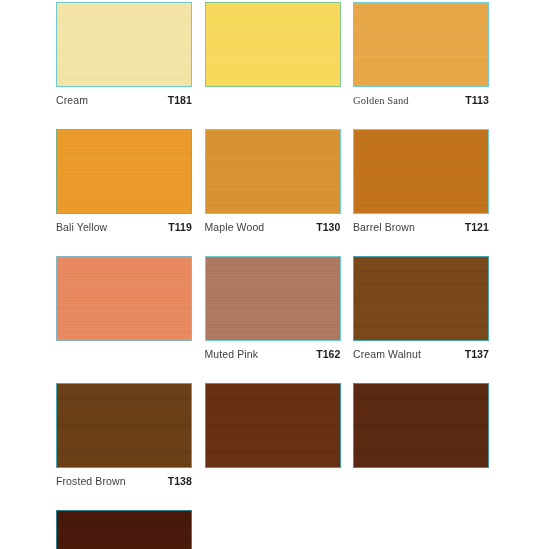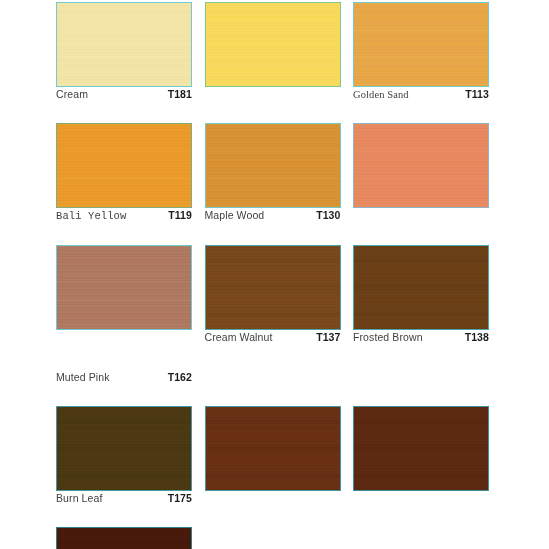--- a/index.html
+++ b/index.html
@@ -53,21 +53,21 @@
   .swatch .grain2 {
     position: absolute;
     inset: 0;
     mix-blend-mode: overlay;
     opacity: .55;
   }
   .caption {
     display: flex;
     justify-content: space-between;
     align-items: baseline;
-    padding-top: 1px;
+    padding-top: 7px;
     font-size: 10.5px;
     line-height: 13px;
     color: #3d3d3d;
     letter-spacing: .1px;
   }
   .cap-name {
     color: #3f3f3f;
     font-weight: 400;
     white-space: nowrap;
   }
@@ -112,50 +112,61 @@
           <span class="cap-code" style="color: rgb(29, 29, 29);">T113</span>
         </div>
       </div>
       <div class="cell">
         <div class="swatch" style="border-color: rgb(127, 174, 122);">
           <div class="base" style="background: rgb(235, 156, 44);"></div>
           <div class="grain" style="background: repeating-linear-gradient(0deg, rgba(210, 135, 31, 0.133) 0px, transparent 1px, transparent 2px, rgba(210, 135, 31, 0.094) 3px, transparent 4px, transparent 6px);"></div>
           <div class="grain2" style="background: repeating-linear-gradient(0deg, rgba(245, 184, 88, 0.19) 0px, transparent 5px, transparent 11px, rgba(210, 135, 31, 0.18) 14px, transparent 19px, transparent 27px);"></div>
         </div>
         <div class="caption">
-          <span class="cap-name" style="color: rgb(63, 63, 63); font-family: Liberation Mono, monospace;">Bali Yellow</span>
+          <span class="cap-name" style="color: rgb(63, 63, 63);">Bali Yellow</span>
           <span class="cap-code" style="color: rgb(29, 29, 29);">T119</span>
         </div>
       </div>
       <div class="cell">
         <div class="swatch" style="border-color: rgb(111, 203, 208);">
           <div class="base" style="background: rgb(217, 148, 53);"></div>
           <div class="grain" style="background: repeating-linear-gradient(0deg, rgba(189, 124, 38, 0.133) 0px, transparent 1px, transparent 2px, rgba(189, 124, 38, 0.094) 3px, transparent 4px, transparent 6px);"></div>
           <div class="grain2" style="background: repeating-linear-gradient(0deg, rgba(236, 174, 92, 0.19) 0px, transparent 5px, transparent 11px, rgba(189, 124, 38, 0.18) 14px, transparent 19px, transparent 27px);"></div>
         </div>
         <div class="caption">
           <span class="cap-name" style="color: rgb(63, 63, 63); text-align: right;">Maple Wood</span>
           <span class="cap-code" style="color: rgb(29, 29, 29);">T130</span>
+        </div>
+      </div>
+      <div class="cell">
+        <div class="swatch" style="border-color: rgb(111, 203, 208);">
+          <div class="base" style="background: rgb(195, 117, 28);"></div>
+          <div class="grain" style="background: repeating-linear-gradient(0deg, rgba(157, 90, 20, 0.133) 0px, transparent 1px, transparent 2px, rgba(157, 90, 20, 0.094) 3px, transparent 4px, transparent 6px);"></div>
+          <div class="grain2" style="background: repeating-linear-gradient(0deg, rgba(217, 145, 58, 0.19) 0px, transparent 5px, transparent 11px, rgba(157, 90, 20, 0.18) 14px, transparent 19px, transparent 27px);"></div>
+        </div>
+        <div class="caption">
+          <span class="cap-name" style="color: rgb(63, 63, 63);">Barrel Brown</span>
+          <span class="cap-code" style="color: rgb(29, 29, 29);">T121</span>
         </div>
       </div>
       <div class="cell">
         <div class="swatch" style="border-color: rgb(139, 182, 196);">
           <div class="base" style="background: rgb(232, 138, 98);"></div>
           <div class="grain" style="background: repeating-linear-gradient(0deg, rgba(212, 118, 79, 0.133) 0px, transparent 1px, transparent 2px, rgba(212, 118, 79, 0.094) 3px, transparent 4px, transparent 6px);"></div>
           <div class="grain2" style="background: repeating-linear-gradient(0deg, rgba(242, 164, 129, 0.19) 0px, transparent 5px, transparent 11px, rgba(212, 118, 79, 0.18) 14px, transparent 19px, transparent 27px);"></div>
         </div>
       </div>
       <div class="cell">
         <div class="swatch" style="border-color: rgb(111, 203, 208);">
           <div class="base" style="background: rgb(176, 122, 99);"></div>
           <div class="grain" style="background: repeating-linear-gradient(0deg, rgba(150, 99, 79, 0.133) 0px, transparent 1px, transparent 2px, rgba(150, 99, 79, 0.094) 3px, transparent 4px, transparent 6px);"></div>
           <div class="grain2" style="background: repeating-linear-gradient(0deg, rgba(198, 148, 126, 0.19) 0px, transparent 5px, transparent 11px, rgba(150, 99, 79, 0.18) 14px, transparent 19px, transparent 27px);"></div>
         </div>
         <div class="caption">
-          <span class="cap-name" style="color: rgb(63, 63, 63); margin-top: 40px;">Muted Pink</span>
+          <span class="cap-name" style="color: rgb(63, 63, 63);">Muted Pink</span>
           <span class="cap-code" style="color: rgb(29, 29, 29);">T162</span>
         </div>
       </div>
       <div class="cell">
         <div class="swatch" style="border-color: rgb(74, 166, 173);">
           <div class="base" style="background: rgb(122, 74, 28);"></div>
           <div class="grain" style="background: repeating-linear-gradient(0deg, rgba(79, 45, 15, 0.133) 0px, transparent 1px, transparent 2px, rgba(79, 45, 15, 0.094) 3px, transparent 4px, transparent 6px);"></div>
           <div class="grain2" style="background: repeating-linear-gradient(0deg, rgba(154, 99, 40, 0.19) 0px, transparent 5px, transparent 11px, rgba(79, 45, 15, 0.18) 14px, transparent 19px, transparent 27px);"></div>
         </div>
         <div class="caption">
@@ -169,31 +180,20 @@
           <div class="grain" style="background: repeating-linear-gradient(0deg, rgba(66, 37, 12, 0.133) 0px, transparent 1px, transparent 2px, rgba(66, 37, 12, 0.094) 3px, transparent 4px, transparent 6px);"></div>
           <div class="grain2" style="background: repeating-linear-gradient(0deg, rgba(138, 86, 35, 0.19) 0px, transparent 5px, transparent 11px, rgba(66, 37, 12, 0.18) 14px, transparent 19px, transparent 27px);"></div>
         </div>
         <div class="caption">
           <span class="cap-name" style="color: rgb(63, 63, 63);">Frosted Brown</span>
           <span class="cap-code" style="color: rgb(29, 29, 29);">T138</span>
         </div>
       </div>
       <div class="cell">
         <div class="swatch" style="border-color: rgb(63, 154, 163);">
-          <div class="base" style="background: rgb(78, 58, 18);"></div>
-          <div class="grain" style="background: repeating-linear-gradient(0deg, rgba(44, 32, 10, 0.133) 0px, transparent 1px, transparent 2px, rgba(44, 32, 10, 0.094) 3px, transparent 4px, transparent 6px);"></div>
-          <div class="grain2" style="background: repeating-linear-gradient(0deg, rgba(107, 82, 32, 0.19) 0px, transparent 5px, transparent 11px, rgba(44, 32, 10, 0.18) 14px, transparent 19px, transparent 27px);"></div>
-        </div>
-        <div class="caption">
-          <span class="cap-name" style="color: rgb(63, 63, 63);">Burn Leaf</span>
-          <span class="cap-code" style="color: rgb(29, 29, 29);">T175</span>
-        </div>
-      </div>
-      <div class="cell">
-        <div class="swatch" style="border-color: rgb(63, 154, 163);">
           <div class="base" style="background: rgb(107, 49, 20);"></div>
           <div class="grain" style="background: repeating-linear-gradient(0deg, rgba(63, 26, 9, 0.133) 0px, transparent 1px, transparent 2px, rgba(63, 26, 9, 0.094) 3px, transparent 4px, transparent 6px);"></div>
           <div class="grain2" style="background: repeating-linear-gradient(0deg, rgba(138, 70, 32, 0.19) 0px, transparent 5px, transparent 11px, rgba(63, 26, 9, 0.18) 14px, transparent 19px, transparent 27px);"></div>
         </div>
       </div>
       <div class="cell">
         <div class="swatch" style="border-color: rgb(63, 143, 154);">
           <div class="base" style="background: rgb(94, 42, 17);"></div>
           <div class="grain" style="background: repeating-linear-gradient(0deg, rgba(51, 21, 8, 0.133) 0px, transparent 1px, transparent 2px, rgba(51, 21, 8, 0.094) 3px, transparent 4px, transparent 6px);"></div>
           <div class="grain2" style="background: repeating-linear-gradient(0deg, rgba(124, 61, 28, 0.19) 0px, transparent 5px, transparent 11px, rgba(51, 21, 8, 0.18) 14px, transparent 19px, transparent 27px);"></div>

